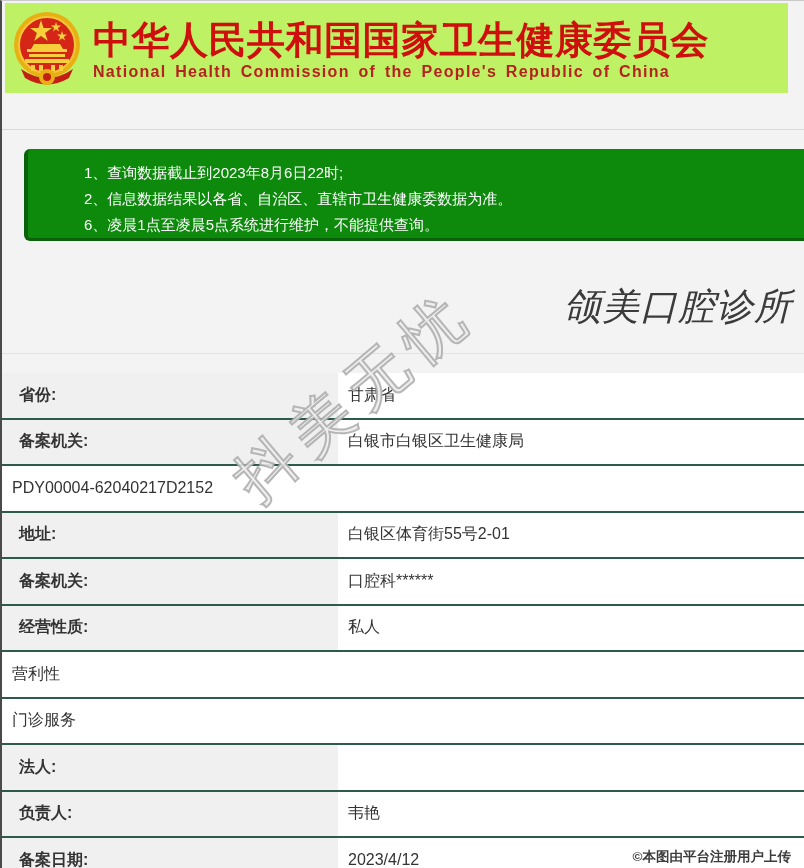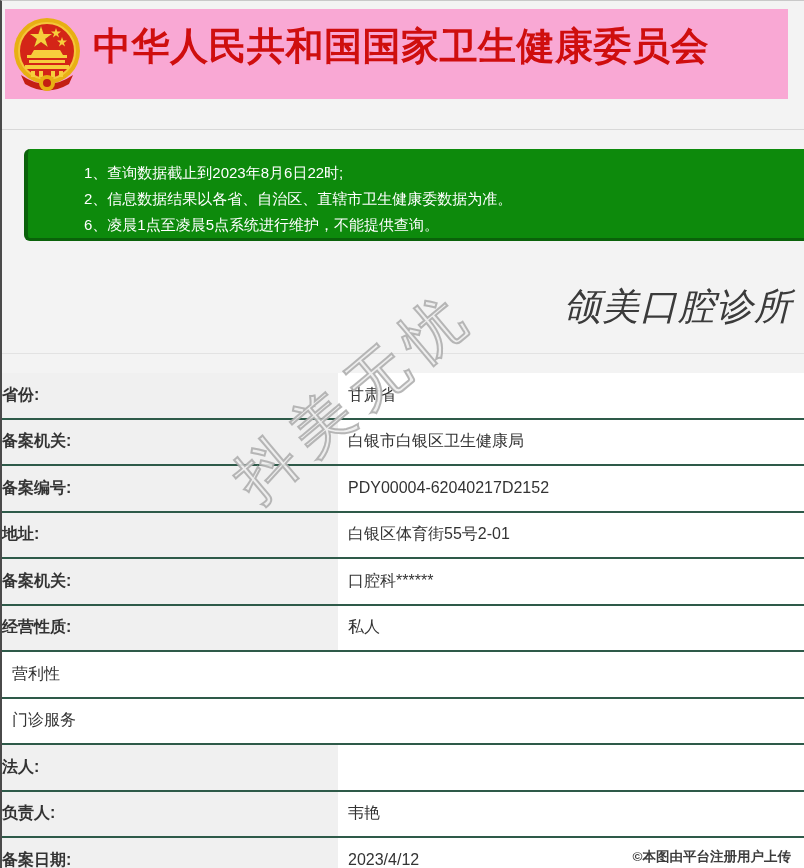--- a/index.html
+++ b/index.html
@@ -8,22 +8,22 @@
     background:#f3f3f3;
     position:relative;
     overflow:hidden;
     font-family:"Liberation Sans","DejaVu Sans",sans-serif;
     box-sizing:border-box;
     border-left:2px solid #4a4a4a;
     border-top:1px solid #c9c9c9;
   }
   
   .header{
-    position:absolute;top:8px;left:3px;width:783px;height:90px;
-    background:#f9a8d4;
+    position:absolute;top:2px;left:3px;width:783px;height:90px;
+    background:#bef264;
   }
   .emblem{position:absolute;left:6px;top:4px;width:72px;height:82px;}
   .title-cn{
     position:absolute;left:88px;top:12px;width:690px;
     font-size:38px;font-weight:bold;color:#cf0e0e;
     letter-spacing:0.5px;white-space:nowrap;
   }
   .title-en{
     position:absolute;left:88px;top:60px;width:690px;
     font-size:16px;font-weight:bold;color:#b52222;
@@ -62,20 +62,21 @@
   
   .rtable{position:absolute;left:0;top:372px;width:804px;}
   .rrow{
     display:flex;height:46.5px;box-sizing:border-box;
     border-bottom:2px solid #2e5a49;
   }
   .rlabel{
     width:336px;box-sizing:border-box;
     background:#f0f0f0;
     display:flex;align-items:center;
+    padding-left:17px;
     font-size:16px;font-weight:bold;color:#333;
     white-space:nowrap;
   }
   .rvalue{
     flex:1;background:#ffffff;
     display:flex;align-items:center;
     padding-left:10px;
     font-size:16px;color:#333;white-space:nowrap;
   }
   
@@ -117,20 +118,21 @@
     <rect x="20" y="58" width="4" height="6" fill="#f7ce3c"></rect>
     <rect x="28" y="58" width="4" height="6" fill="#f7ce3c"></rect>
     <rect x="40" y="58" width="4" height="6" fill="#f7ce3c"></rect>
     <rect x="48" y="58" width="4" height="6" fill="#f7ce3c"></rect>
 
     <path d="M10 62 q26 18 52 0 l-4 9 q-22 13 -44 0 Z" fill="#c41f12"></path>
     <circle cx="36" cy="70" r="8" fill="#e8b013"></circle>
     <circle cx="36" cy="70" r="4" fill="#c41f12"></circle>
   </svg>
   <div class="title-cn">中华人民共和国国家卫生健康委员会</div>
+  <div class="title-en">National Health Commission of the People's Republic of China</div>
 </div>
 
 <div class="top-divider"></div>
 
 <div class="notice">
   <ul>
   <li>1、查询数据截止到2023年8月6日22时;</li>
 
   <li>2、信息数据结果以各省、自治区、直辖市卫生健康委数据为准。</li>
 
@@ -147,21 +149,20 @@
     <div class="rlabel">省份:</div>
     <div class="rvalue">甘肃省</div>
   </div>
 
   <div class="rrow">
     <div class="rlabel">备案机关:</div>
     <div class="rvalue">白银市白银区卫生健康局</div>
   </div>
 
   <div class="rrow">
-    <div class="rlabel">备案编号:</div>
     <div class="rvalue">PDY00004-62040217D2152</div>
   </div>
 
   <div class="rrow">
     <div class="rlabel">地址:</div>
     <div class="rvalue">白银区体育街55号2-01</div>
   </div>
 
   <div class="rrow">
     <div class="rlabel">备案机关:</div>

